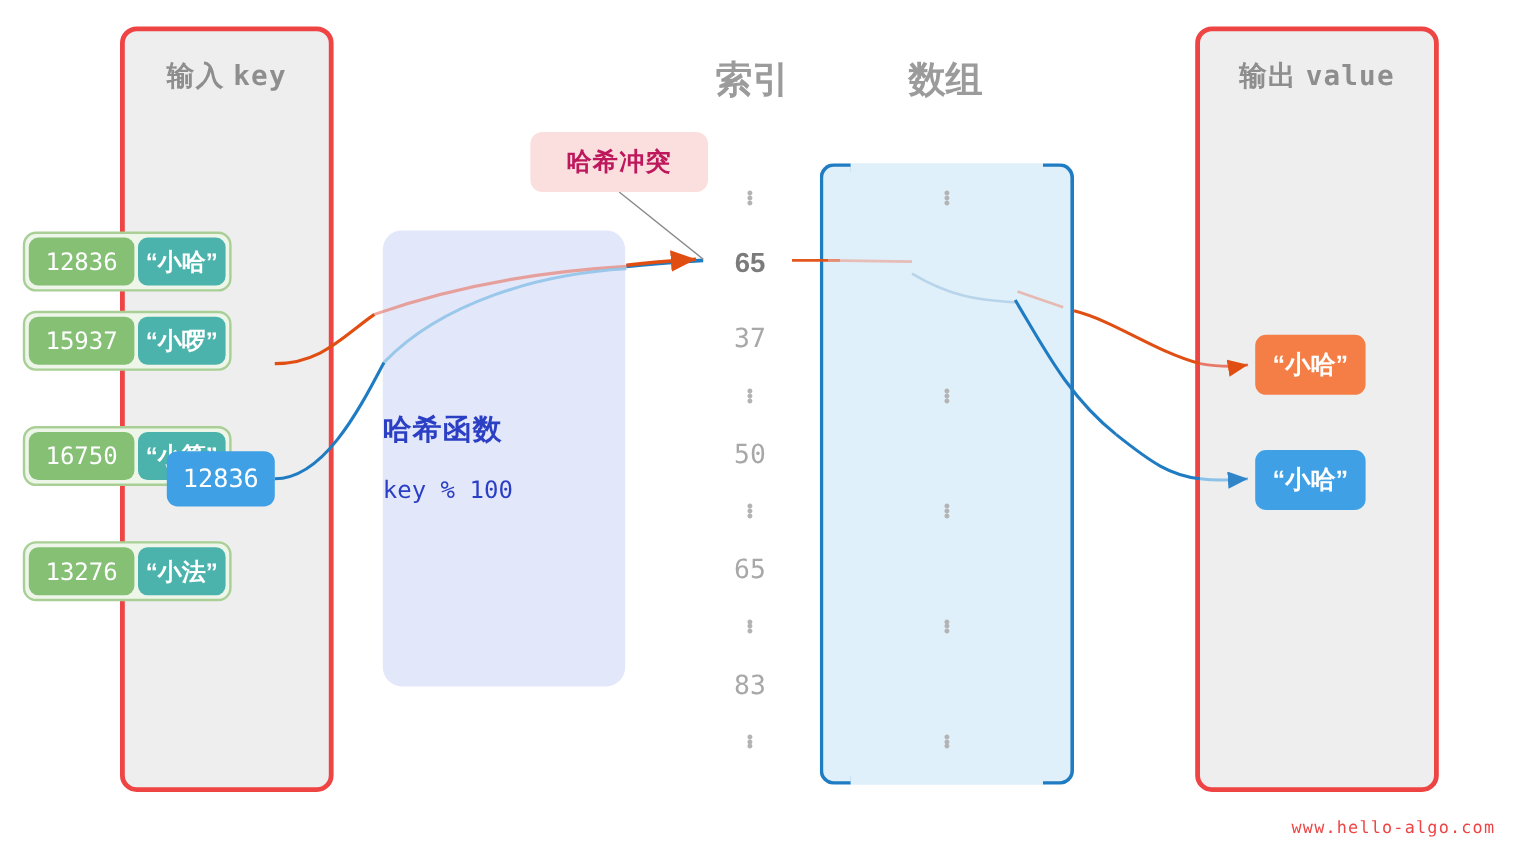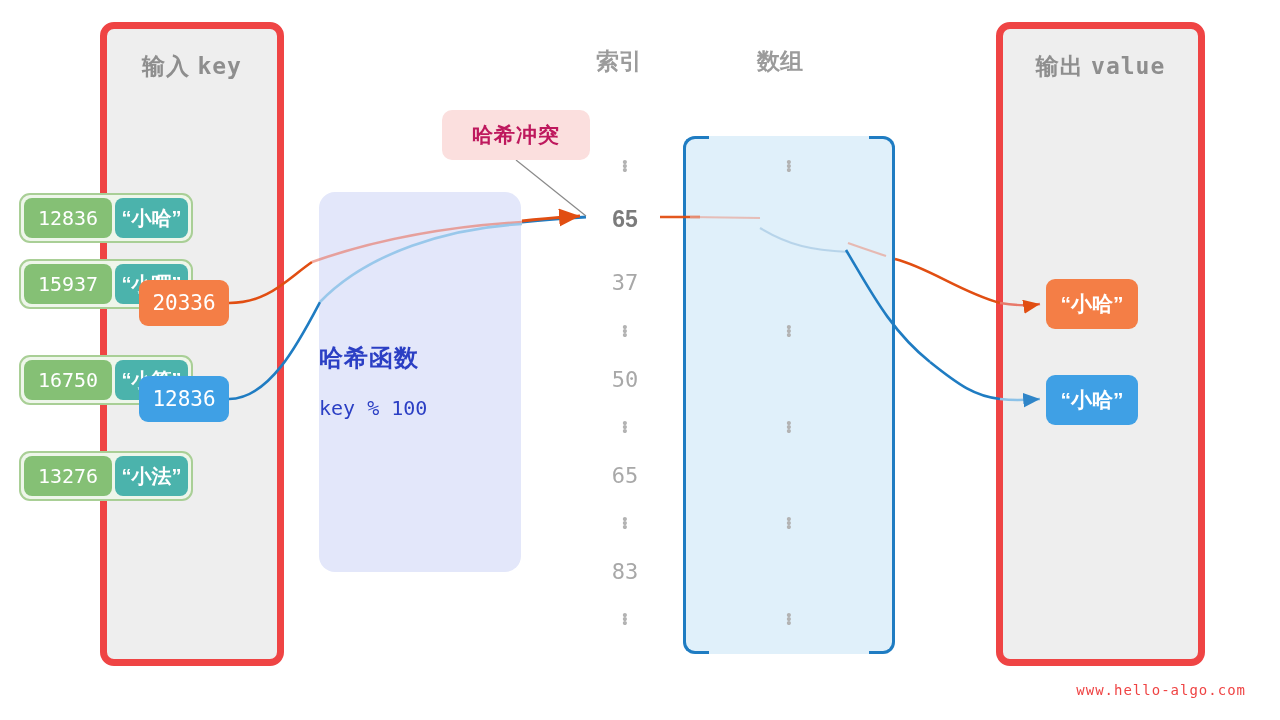--- a/index.html
+++ b/index.html
@@ -16,21 +16,21 @@
     width: 1280px;
     height: 720px;
     background: #ffffff;
     overflow: hidden;
   }
 
   
   .panel {
     position: absolute;
     background: #eeeeee;
-    border: 7px solid #ef4444;
+    border: 4px solid #ef4444;
     border-radius: 14px;
   }
   #panel-input  { left: 100px; top: 22px; width: 170px; height: 630px; }
   #panel-output { left: 996px; top: 22px; width: 195px; height: 630px; }
 
   .panel-title {
     position: absolute;
     top: 22px;
     left: 0;
     width: 100%;
@@ -43,21 +43,21 @@
   }
   .panel-title .mono {
     font-family: "DejaVu Sans Mono", "Liberation Mono", monospace;
     font-weight: bold;
   }
 
   
   .col-heading {
     position: absolute;
     color: #9b9b9b;
-    font-size: 23px;
+    font-size: 31px;
     font-weight: bold;
     white-space: nowrap;
   }
   #heading-index { left: 596px; top: 46px; }
   #heading-array { left: 757px; top: 46px; }
 
   #kv-header {
     position: absolute;
     left: 684px;
     top: 92px;
@@ -435,21 +435,20 @@
 
     <path d="M886,256 C900,256 902,262 896,262 L896,262" stroke="#e14e12" stroke-width="2.6" fill="none" opacity="0"></path>
     <path d="M895,259 C930,268 960,292 1000,303" stroke="#e14e12" stroke-width="2.6" fill="none"></path>
     <path d="M1000,303 C1018,306 1028,306 1040,304" stroke="#e8796a" stroke-width="2.4" fill="none" marker-end="url(#arrow-orange)"></path>
 
     <path d="M846,250 C870,290 890,330 930,362" stroke="#1f7cc2" stroke-width="2.6" fill="none"></path>
     <path d="M930,362 C960,386 975,396 1000,399" stroke="#1f7cc2" stroke-width="2.6" fill="none"></path>
     <path d="M1000,399 C1016,401 1026,400 1040,399" stroke="#8cc2e8" stroke-width="2.4" fill="none" marker-end="url(#arrow-blue)"></path>
   </svg>
 
-  <div class="chip key-chip orange" id="chip-key-0">20336</div>
   <div class="chip key-chip blue" id="chip-key-1">12836</div>
 
   <div class="chip val-chip orange" id="chip-out-0">“小哈”</div>
   <div class="chip val-chip blue" id="chip-out-1">“小哈”</div>
 
   <svg id="edges-top" viewBox="0 0 1280 720">
     <path d="M516,160 L586,216" stroke="#8a8a8a" stroke-width="1.2" fill="none"></path>
   </svg>
 
   <div id="collision-badge">

